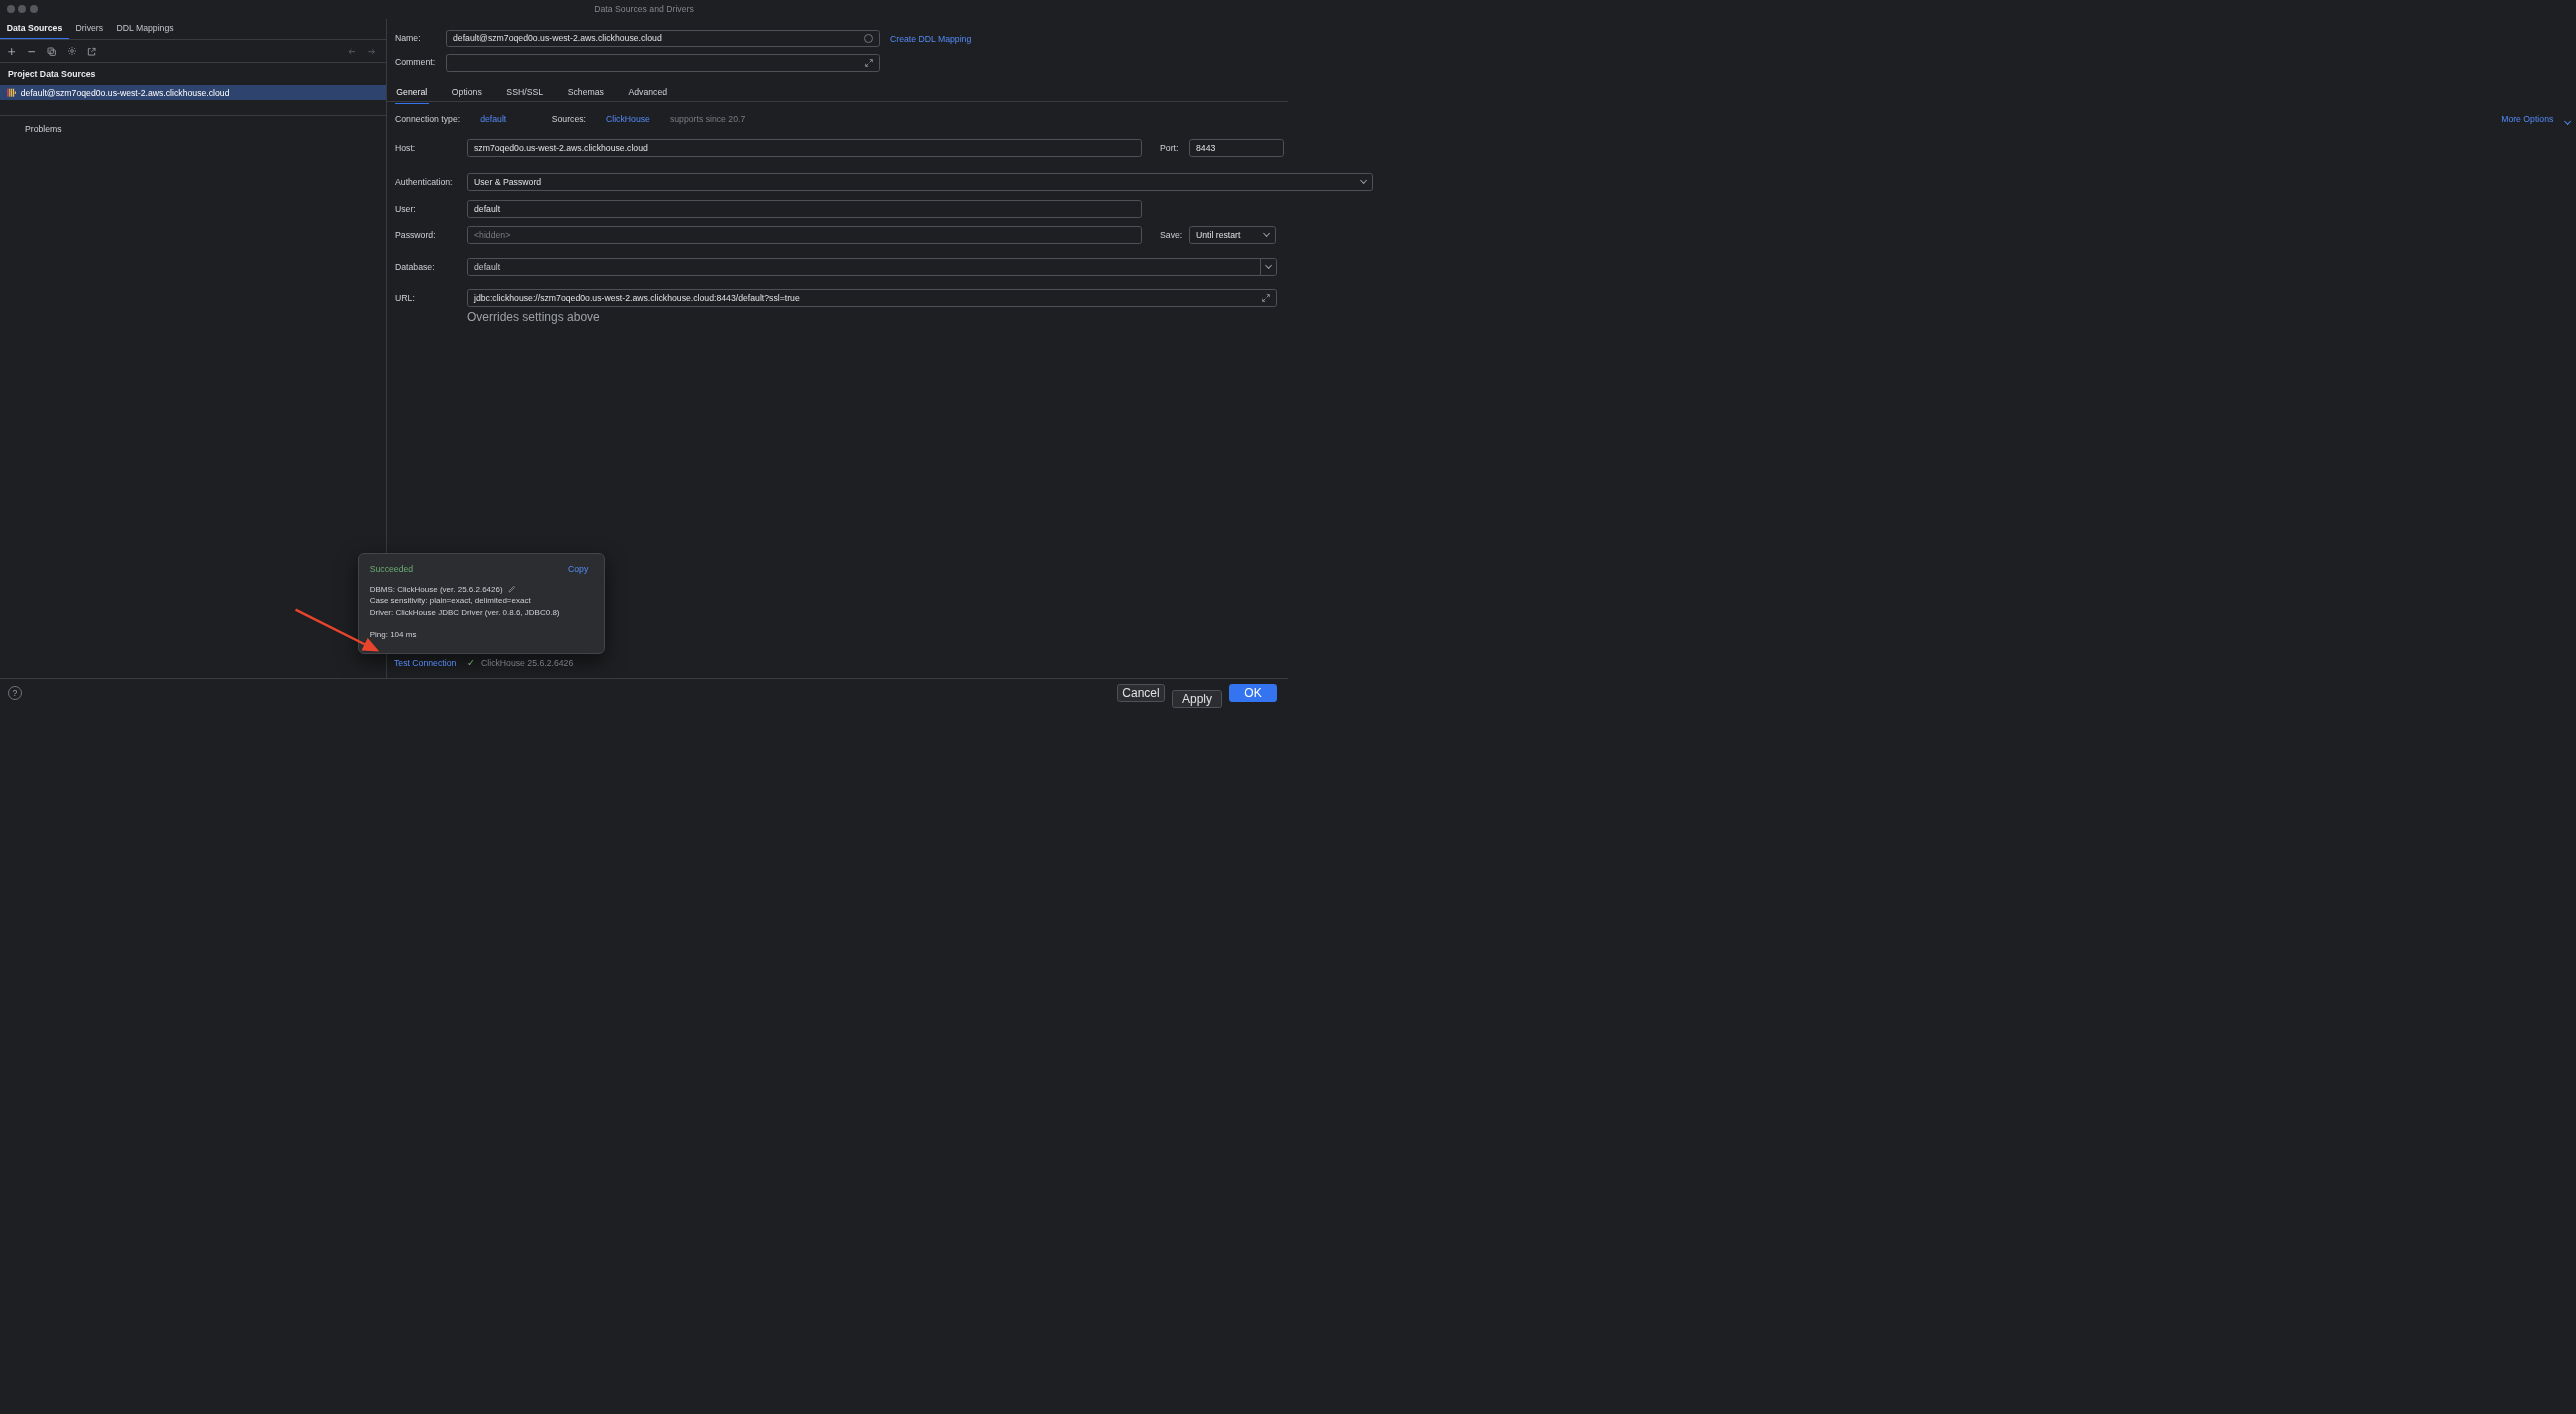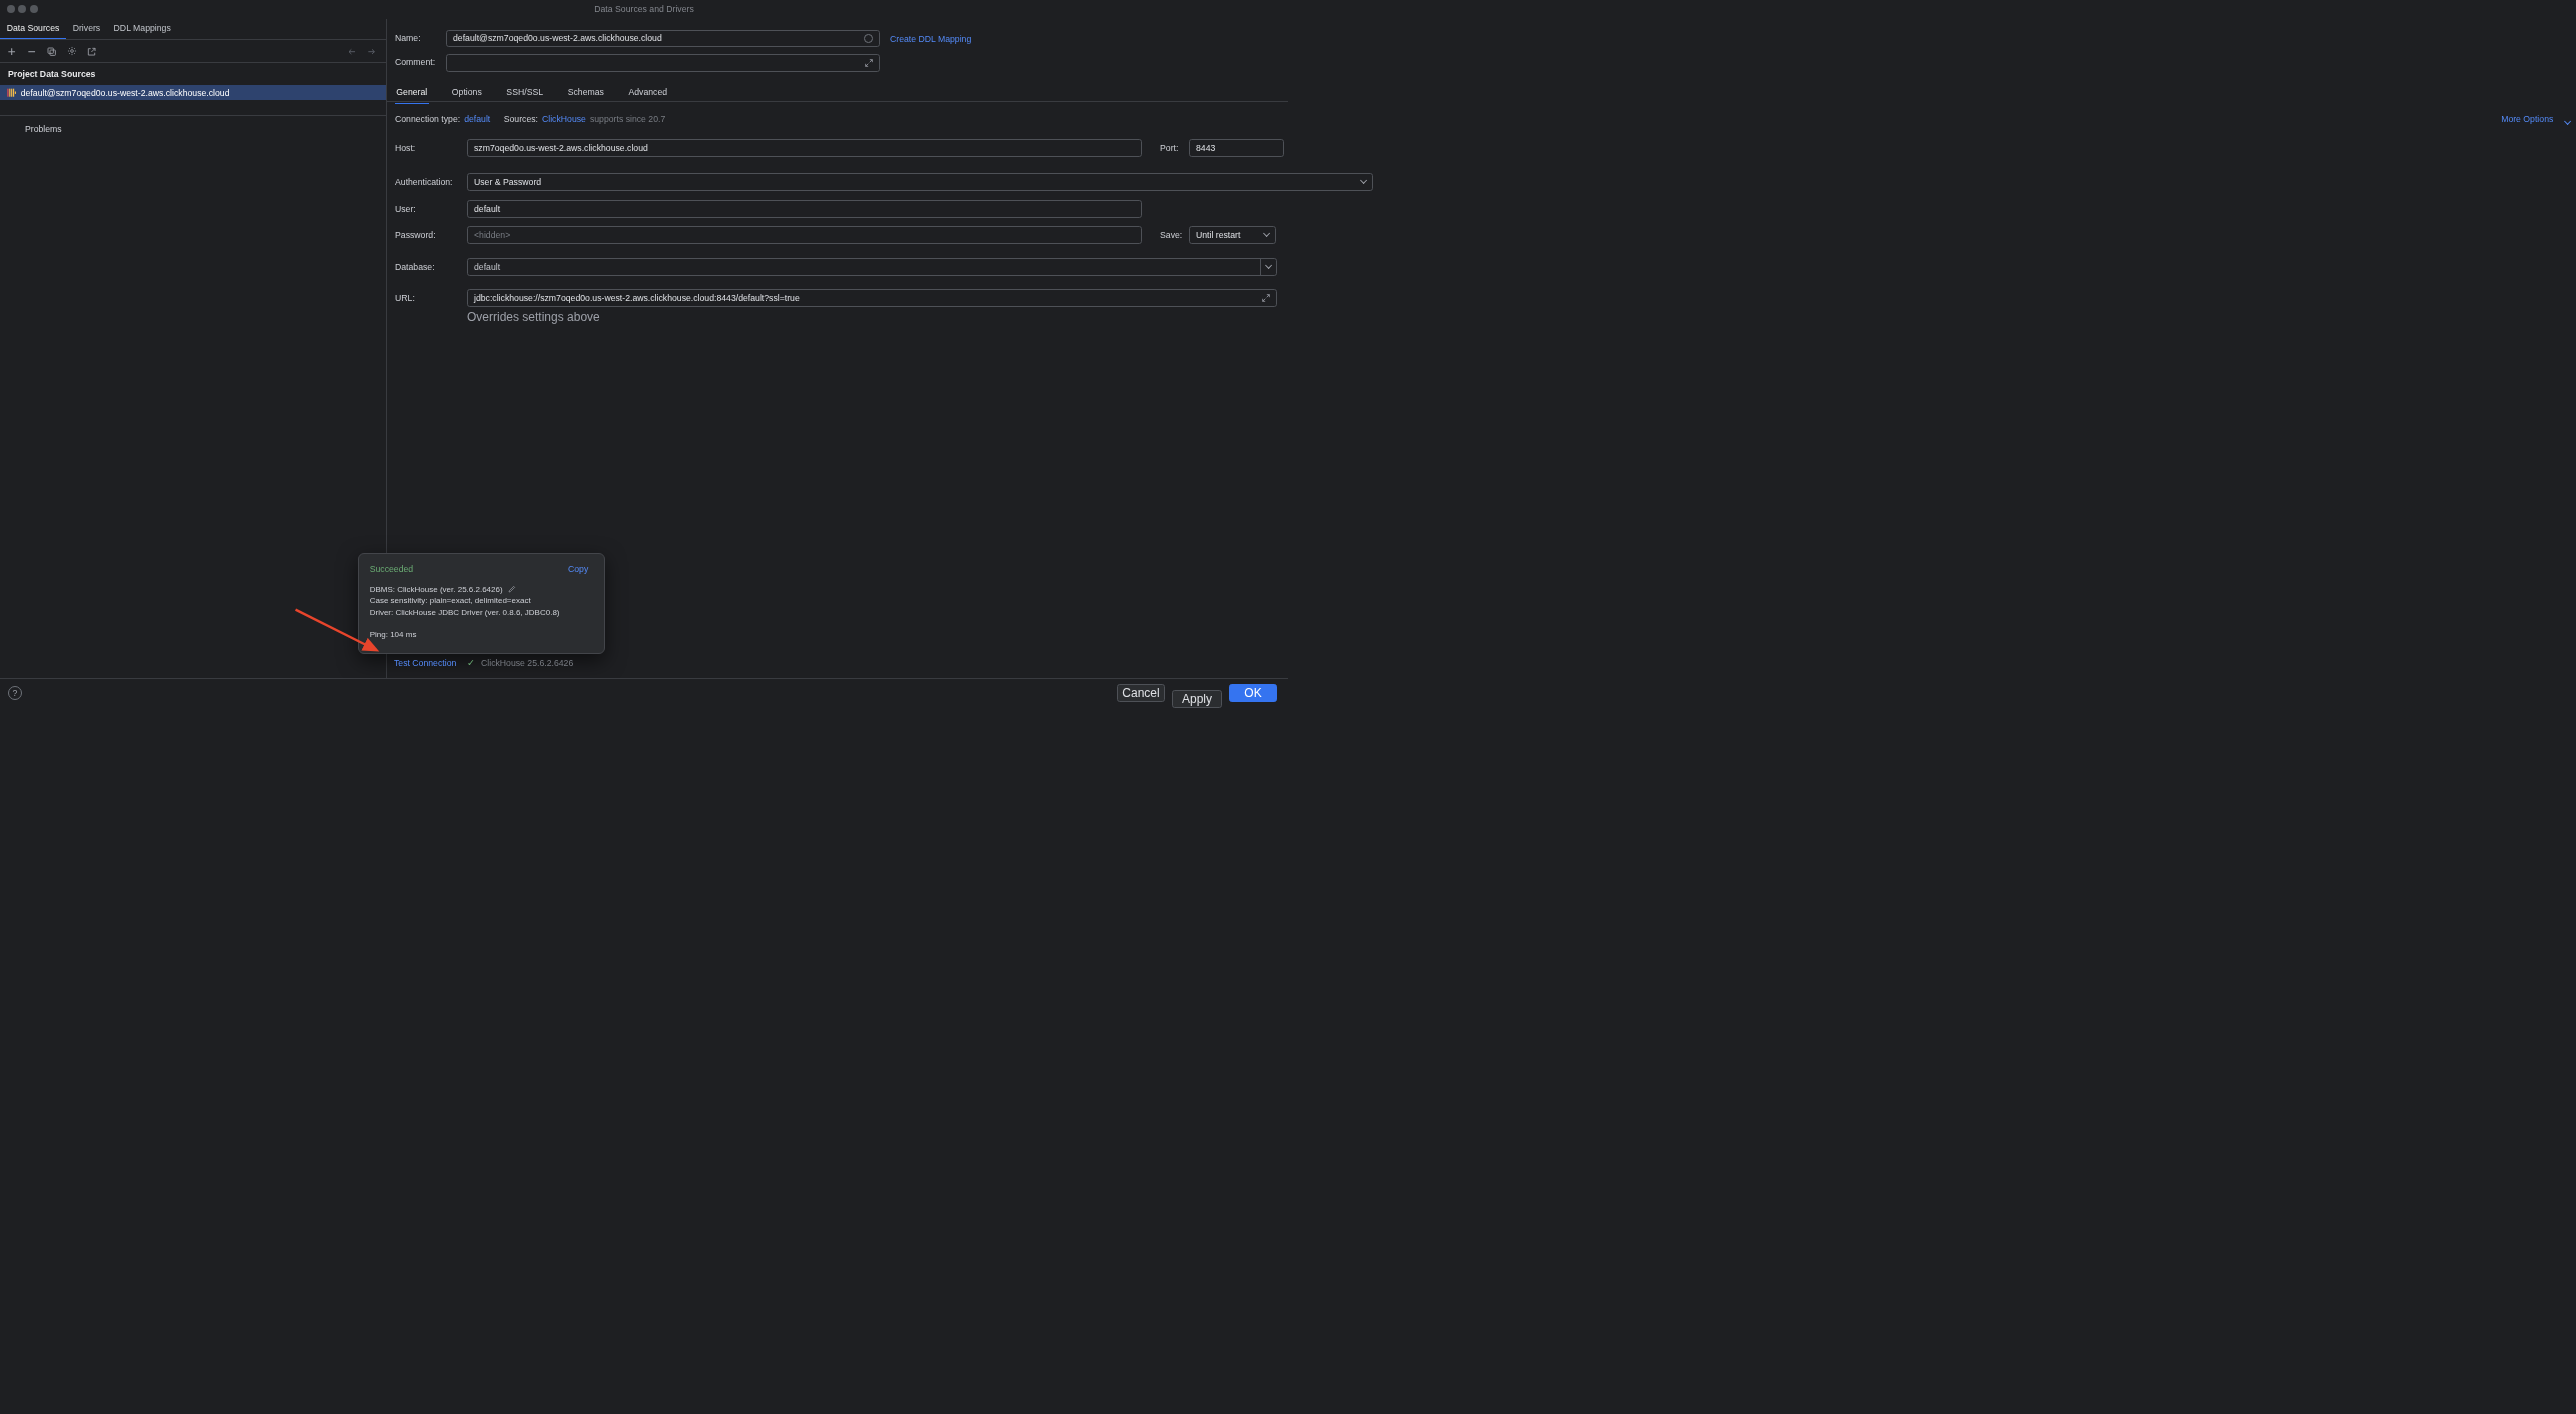--- a/index.html
+++ b/index.html
@@ -10,21 +10,21 @@
   .dim2{color:#9da0a8}
   .link{color:#548af7;cursor:pointer;text-decoration:none}
   .field{position:absolute;height:17.5px;border:0.7px solid #4e5157;border-radius:2.7px;
     background:#1e1f22;display:flex;align-items:center;padding:0 6px;color:#dfe1e5}
   .label{position:absolute;height:10.7px;line-height:10.7px;color:#ced0d6}
   .chev{width:4.7px;height:4.7px;border-left:1.1px solid #9da0a8;border-bottom:1.1px solid #9da0a8;
     transform:rotate(-45deg);display:inline-block;margin-top:-2px}
   .chev.blue{border-color:#548af7}
   .traffic{width:8px;height:8px;border-radius:50%;background:#54575c;position:absolute;top:4.7px}
   .ltab{padding:4px 6.7px 5.4px 6.7px;color:#c2c5cb;cursor:pointer}
-  .ltab.active{color:#f0f1f2;font-weight:normal;border-bottom:1.3px solid #3574f0}
+  .ltab.active{color:#f0f1f2;font-weight:bold;border-bottom:1.3px solid #3574f0}
   .rtab{padding:4px 1.3px 6px 1.3px;color:#ced0d6;cursor:pointer}
   .rtab.active{color:#f0f1f2;border-bottom:1.3px solid #3574f0}
   .toolbtn{width:14.8px;height:14.8px;display:flex;align-items:center;justify-content:center;
     color:#9da0a8;cursor:pointer;font-size:10px}
   .btn{position:absolute;height:18px;border:0.7px solid #4e5157;border-radius:2.7px;background:#2b2d30;
     color:#dfe1e5;display:flex;align-items:center;justify-content:center;cursor:pointer;font-size:12px}
   .btn.primary{background:#3574f0;border-color:#3574f0;color:#fff}
   .sep{position:absolute;background:#393b40}
   .popup-line{position:absolute;left:369px;font-size:8px;color:#ced0d6;white-space:nowrap}
   svg{display:block}
@@ -127,21 +127,21 @@
 
 <div class="abs" style="left:395px;top:83px;display:flex;gap:22px">
   <div class="rtab active">General</div>
   <div class="rtab">Options</div>
   <div class="rtab">SSH/SSL</div>
   <div class="rtab">Schemas</div>
   <div class="rtab">Advanced</div>
 </div>
 <div class="sep" style="left:387px;top:101px;width:901px;height:0.7px"></div>
 
-<div class="abs" style="left:395px;top:114px;display:flex;gap:4px;align-items:center">
+<div class="abs" style="left:395px;top:114px;display:flex;gap:20px;align-items:center">
   <span style="color:#ced0d6">Connection type:</span>
   <span class="link">default</span>
   <span style="width:5.4px"></span>
   <span style="color:#ced0d6">Sources:</span>
   <span class="link">ClickHouse</span>
   <span class="dim">supports since 20.7</span>
 </div>
 <div class="abs" style="right:6px;top:114px;display:flex;align-items:flex-end;gap:12px">
   <span class="link">More Options</span>
   <span class="chev blue"></span>

